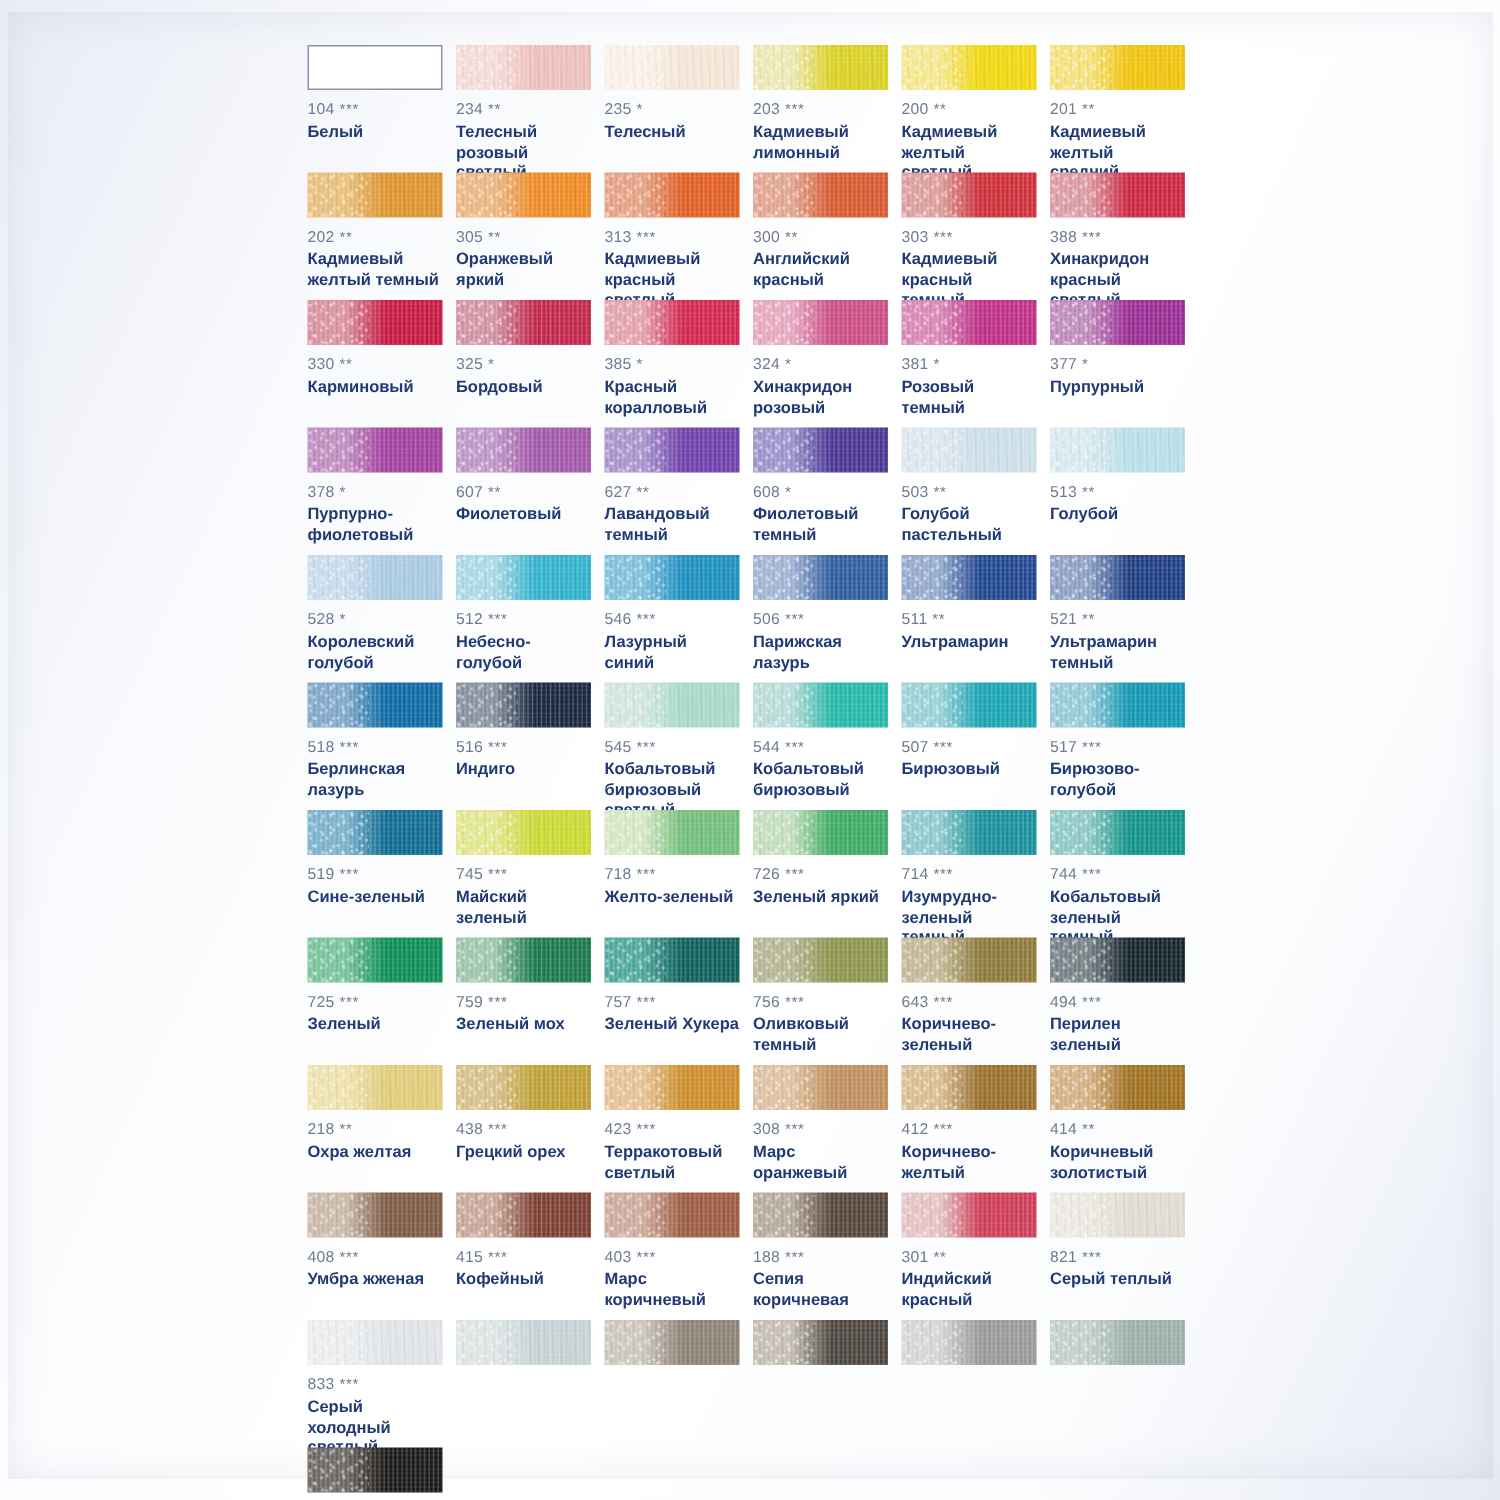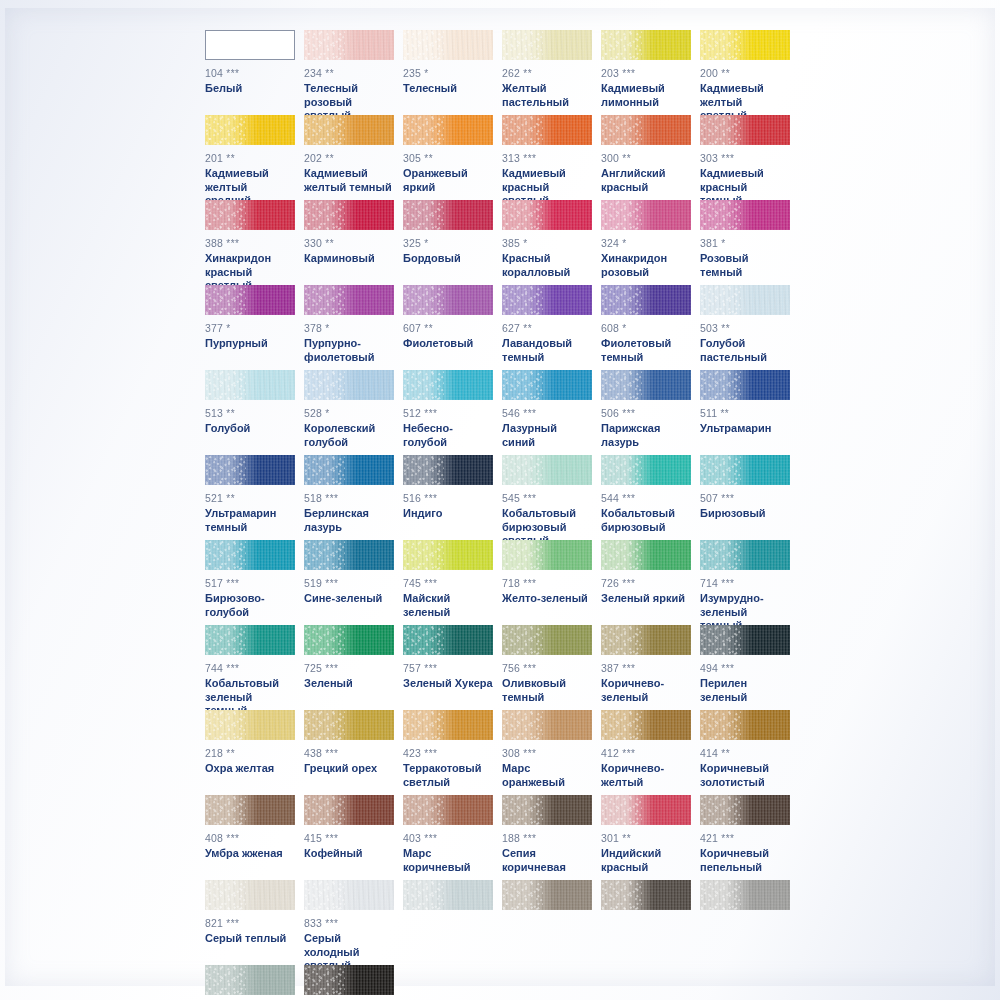--- a/index.html
+++ b/index.html
@@ -122,28 +122,20 @@
       </div>
       <div class="cell">
         <div class="swatch" style="background: linear-gradient(90deg, rgb(251, 243, 234) 0%, rgb(251, 243, 234) 28%, rgb(247, 231, 216) 58%, rgb(247, 231, 216) 100%);">
           <div class="tex"></div>
           <div class="grain"></div>
         </div>
         <div class="code"><span>235</span> <span class="stars">*</span></div>
         <div class="name">Телесный</div>
       </div>
       <div class="cell">
-        <div class="swatch" style="background: linear-gradient(90deg, rgb(243, 240, 218) 0%, rgb(243, 240, 218) 28%, rgb(232, 227, 180) 58%, rgb(232, 227, 180) 100%);">
-          <div class="tex"></div>
-          <div class="grain"></div>
-        </div>
-        <div class="code"><span>262</span> <span class="stars">**</span></div>
-        <div class="name">Желтый пастельный</div>
-      </div>
-      <div class="cell">
         <div class="swatch" style="background: linear-gradient(90deg, rgb(237, 233, 177) 0%, rgb(237, 233, 177) 28%, rgb(220, 210, 34) 58%, rgb(220, 210, 34) 100%);">
           <div class="tex"></div>
           <div class="grain"></div>
         </div>
         <div class="code"><span>203</span> <span class="stars">***</span></div>
         <div class="name">Кадмиевый лимонный</div>
       </div>
       <div class="cell">
         <div class="swatch" style="background: linear-gradient(90deg, rgb(246, 233, 140) 0%, rgb(246, 233, 140) 28%, rgb(243, 216, 12) 58%, rgb(243, 216, 12) 100%);">
           <div class="tex"></div>
@@ -450,41 +442,49 @@
       </div>
       <div class="cell">
         <div class="swatch" style="background: linear-gradient(90deg, rgb(119, 196, 155) 0%, rgb(119, 196, 155) 28%, rgb(11, 142, 85) 58%, rgb(11, 142, 85) 100%);">
           <div class="tex"></div>
           <div class="grain"></div>
         </div>
         <div class="code"><span>725</span> <span class="stars">***</span></div>
         <div class="name">Зеленый</div>
       </div>
       <div class="cell">
+        <div class="swatch" style="background: linear-gradient(90deg, rgb(157, 200, 171) 0%, rgb(157, 200, 171) 28%, rgb(24, 121, 74) 58%, rgb(24, 121, 74) 100%);">
+          <div class="tex"></div>
+          <div class="grain"></div>
+        </div>
+        <div class="code"><span>759</span> <span class="stars">***</span></div>
+        <div class="name">Зеленый мох</div>
+      </div>
+      <div class="cell">
         <div class="swatch" style="background: linear-gradient(90deg, rgb(75, 167, 157) 0%, rgb(75, 167, 157) 28%, rgb(13, 95, 90) 58%, rgb(13, 95, 90) 100%);">
           <div class="tex"></div>
           <div class="grain"></div>
         </div>
         <div class="code"><span>757</span> <span class="stars">***</span></div>
         <div class="name">Зеленый Хукера</div>
       </div>
       <div class="cell">
         <div class="swatch" style="background: linear-gradient(90deg, rgb(180, 182, 147) 0%, rgb(180, 182, 147) 28%, rgb(141, 149, 78) 58%, rgb(141, 149, 78) 100%);">
           <div class="tex"></div>
           <div class="grain"></div>
         </div>
         <div class="code"><span>756</span> <span class="stars">***</span></div>
         <div class="name">Оливковый темный</div>
       </div>
       <div class="cell">
         <div class="swatch" style="background: linear-gradient(90deg, rgb(196, 184, 150) 0%, rgb(196, 184, 150) 28%, rgb(141, 122, 58) 58%, rgb(141, 122, 58) 100%);">
           <div class="tex"></div>
           <div class="grain"></div>
         </div>
-        <div class="code"><span>387</span> <span class="stars">***</span></div>
+        <div class="code"><span>643</span> <span class="stars">***</span></div>
         <div class="name">Коричнево-зеленый</div>
       </div>
       <div class="cell">
         <div class="swatch" style="background: linear-gradient(90deg, rgb(117, 127, 133) 0%, rgb(117, 127, 133) 28%, rgb(20, 36, 43) 58%, rgb(20, 36, 43) 100%);">
           <div class="tex"></div>
           <div class="grain"></div>
         </div>
         <div class="code"><span>494</span> <span class="stars">***</span></div>
         <div class="name">Перилен зеленый</div>
       </div>
@@ -568,28 +568,20 @@
         <div class="code"><span>188</span> <span class="stars">***</span></div>
         <div class="name">Сепия коричневая</div>
       </div>
       <div class="cell">
         <div class="swatch" style="background: linear-gradient(90deg, rgb(230, 195, 196) 0%, rgb(230, 195, 196) 28%, rgb(208, 60, 85) 58%, rgb(208, 60, 85) 100%);">
           <div class="tex"></div>
           <div class="grain"></div>
         </div>
         <div class="code"><span>301</span> <span class="stars">**</span></div>
         <div class="name">Индийский красный</div>
-      </div>
-      <div class="cell">
-        <div class="swatch" style="background: linear-gradient(90deg, rgb(181, 167, 156) 0%, rgb(181, 167, 156) 28%, rgb(74, 58, 49) 58%, rgb(74, 58, 49) 100%);">
-          <div class="tex"></div>
-          <div class="grain"></div>
-        </div>
-        <div class="code"><span>421</span> <span class="stars">***</span></div>
-        <div class="name">Коричневый пепельный</div>
       </div>
       <div class="cell">
         <div class="swatch" style="background: linear-gradient(90deg, rgb(236, 234, 226) 0%, rgb(236, 234, 226) 28%, rgb(226, 221, 210) 58%, rgb(226, 221, 210) 100%);">
           <div class="tex"></div>
           <div class="grain"></div>
         </div>
         <div class="code"><span>821</span> <span class="stars">***</span></div>
         <div class="name">Серый теплый</div>
       </div>
       <div class="cell">

